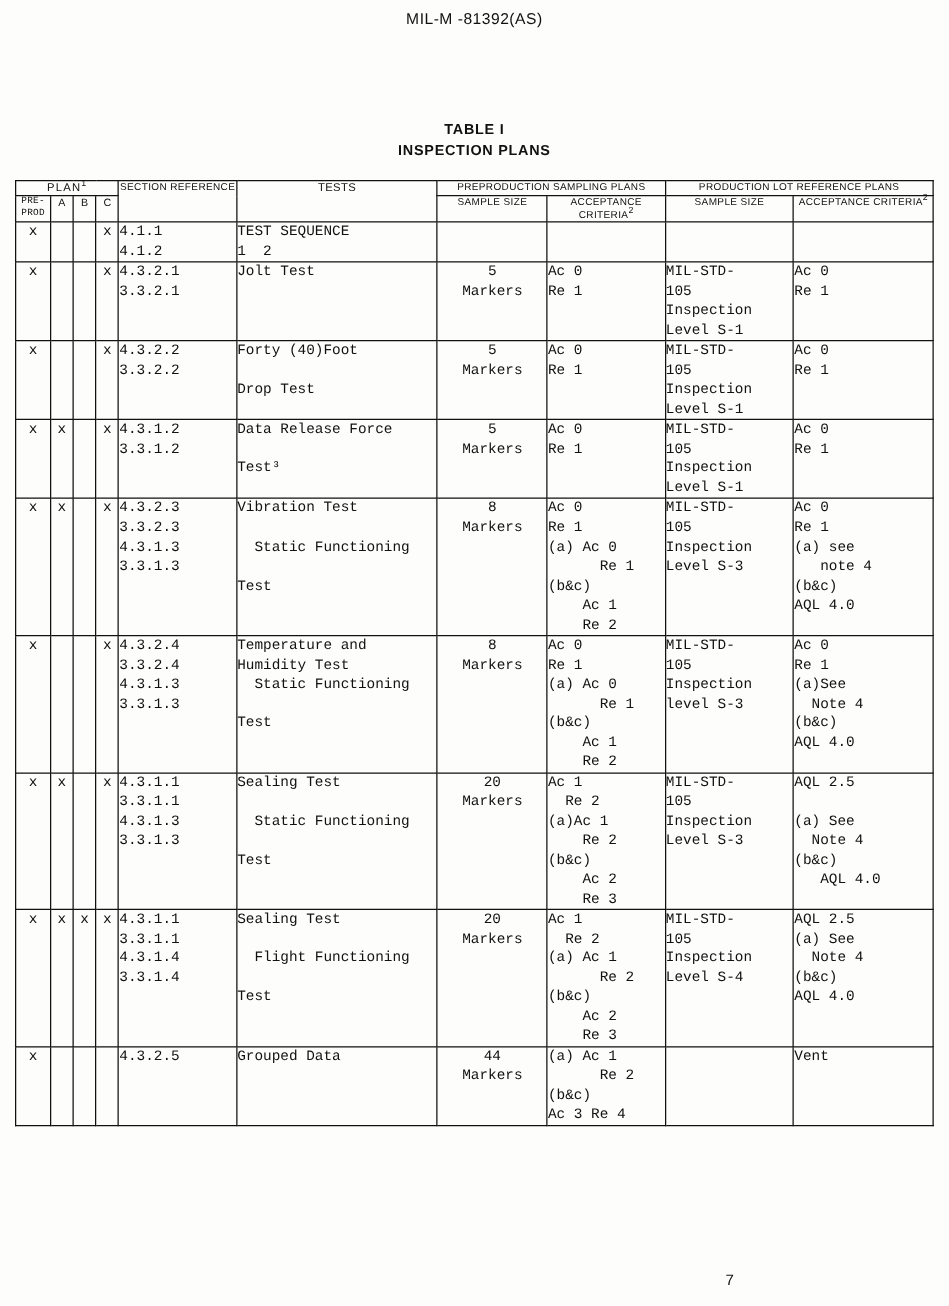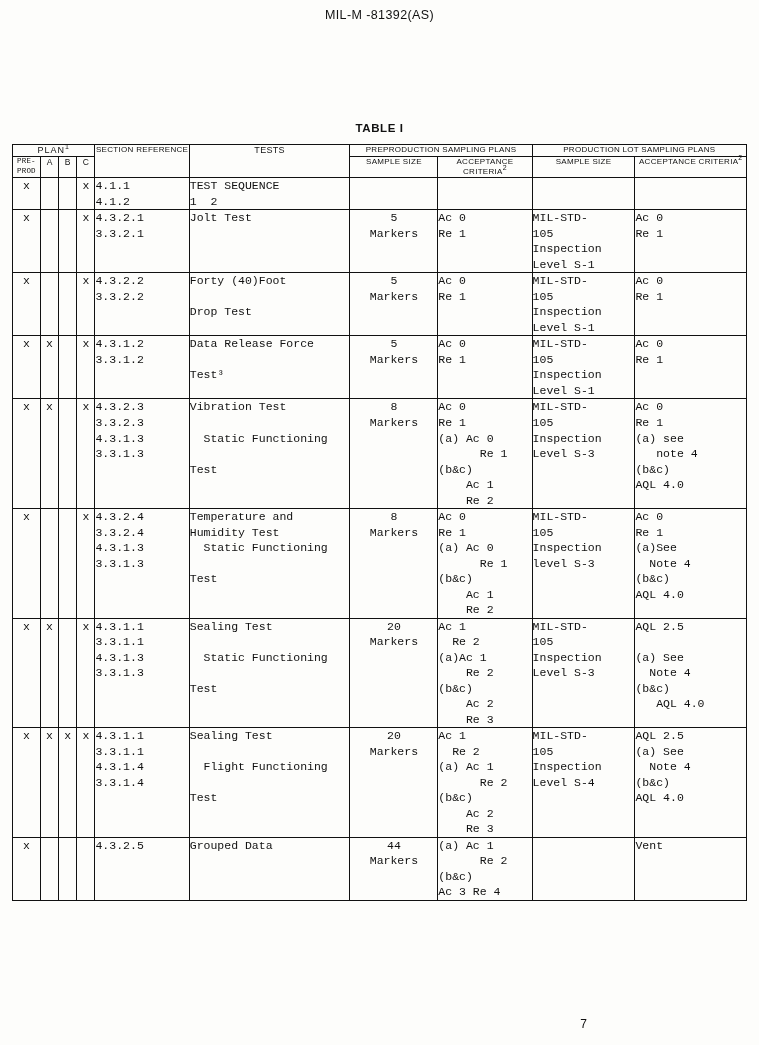--- a/index.html
+++ b/index.html
@@ -33,21 +33,20 @@
     position: absolute;
     top: 96px;
     left: 0;
     width: 759px;
     text-align: center;
     font-family: "Liberation Sans", sans-serif;
     font-weight: bold;
     font-size: 11.5px;
     letter-spacing: 0.6px;
     line-height: 1.5;
-    margin-top: 24px;
   }
   .page-num {
     position: absolute;
     bottom: 14px;
     right: 34px;
     font-family: "Liberation Sans", sans-serif;
     font-size: 12px;
   }
 
   table.tbl {
@@ -109,20 +108,21 @@
 </style>
 </head>
 <body>
 
 <div class="page">
 
   <div class="doc-id">MIL-M -81392(AS)</div>
 
   <div class="titles">
     <div>TABLE I</div>
+    <div>INSPECTION PLANS</div>
   </div>
 
   <table class="tbl">
     <colgroup>
       <col class="col-pre">
         <col class="col-a">
         <col class="col-b">
         <col class="col-c">
       <col class="col-sec">
         <col class="col-test">
@@ -130,21 +130,21 @@
         <col class="col-sacc">
       <col class="col-psize">
         <col class="col-pacc">
     </colgroup>
     <thead>
       <tr>
         <th class="hdr plan" colspan="4"><span>PLAN</span><sup>1</sup></th>
         <th class="hdr small" rowspan="2">SECTION REFERENCE</th>
         <th class="hdr" rowspan="2">TESTS</th>
         <th class="hdr small" colspan="2">PREPRODUCTION SAMPLING PLANS</th>
-        <th class="hdr small" colspan="2">PRODUCTION LOT SAMPLING PLANS</th>
+        <th class="hdr small" colspan="2">PRODUCTION LOT REFERENCE PLANS</th>
       </tr>
       <tr>
         <th class="hdr preprod">PRE-PROD</th>
         <th class="abc">A</th>
         <th class="abc">B</th>
         <th class="abc">C</th>
         <th class="hdr small">SAMPLE SIZE</th>
         <th class="hdr small"><span>ACCEPTANCE CRITERIA</span><sup>2</sup></th>
         <th class="hdr small">SAMPLE SIZE</th>
         <th class="hdr small"><span>ACCEPTANCE CRITERIA</span><sup>2</sup></th>

